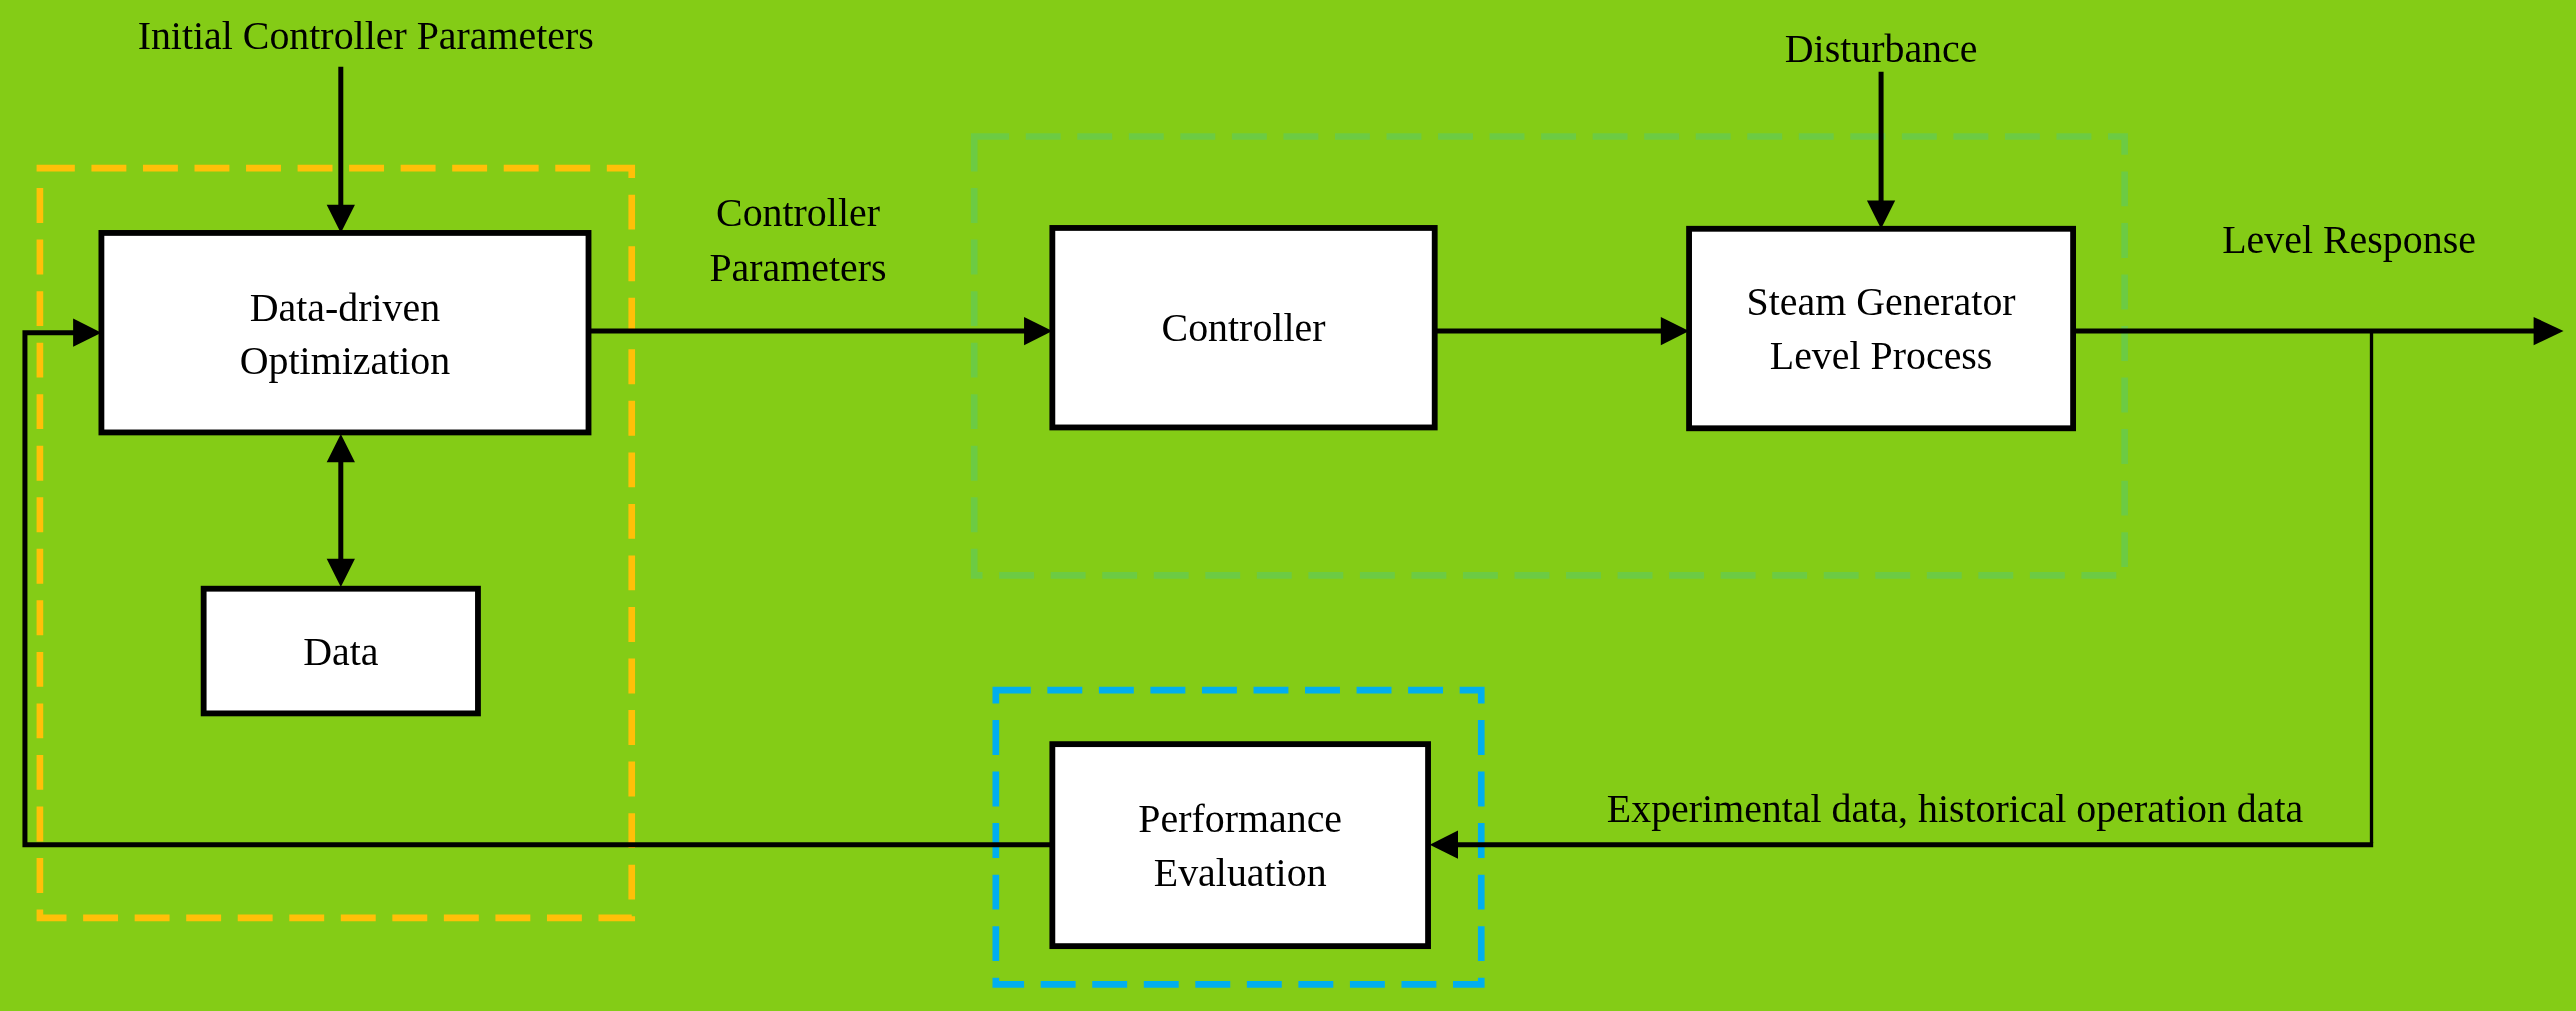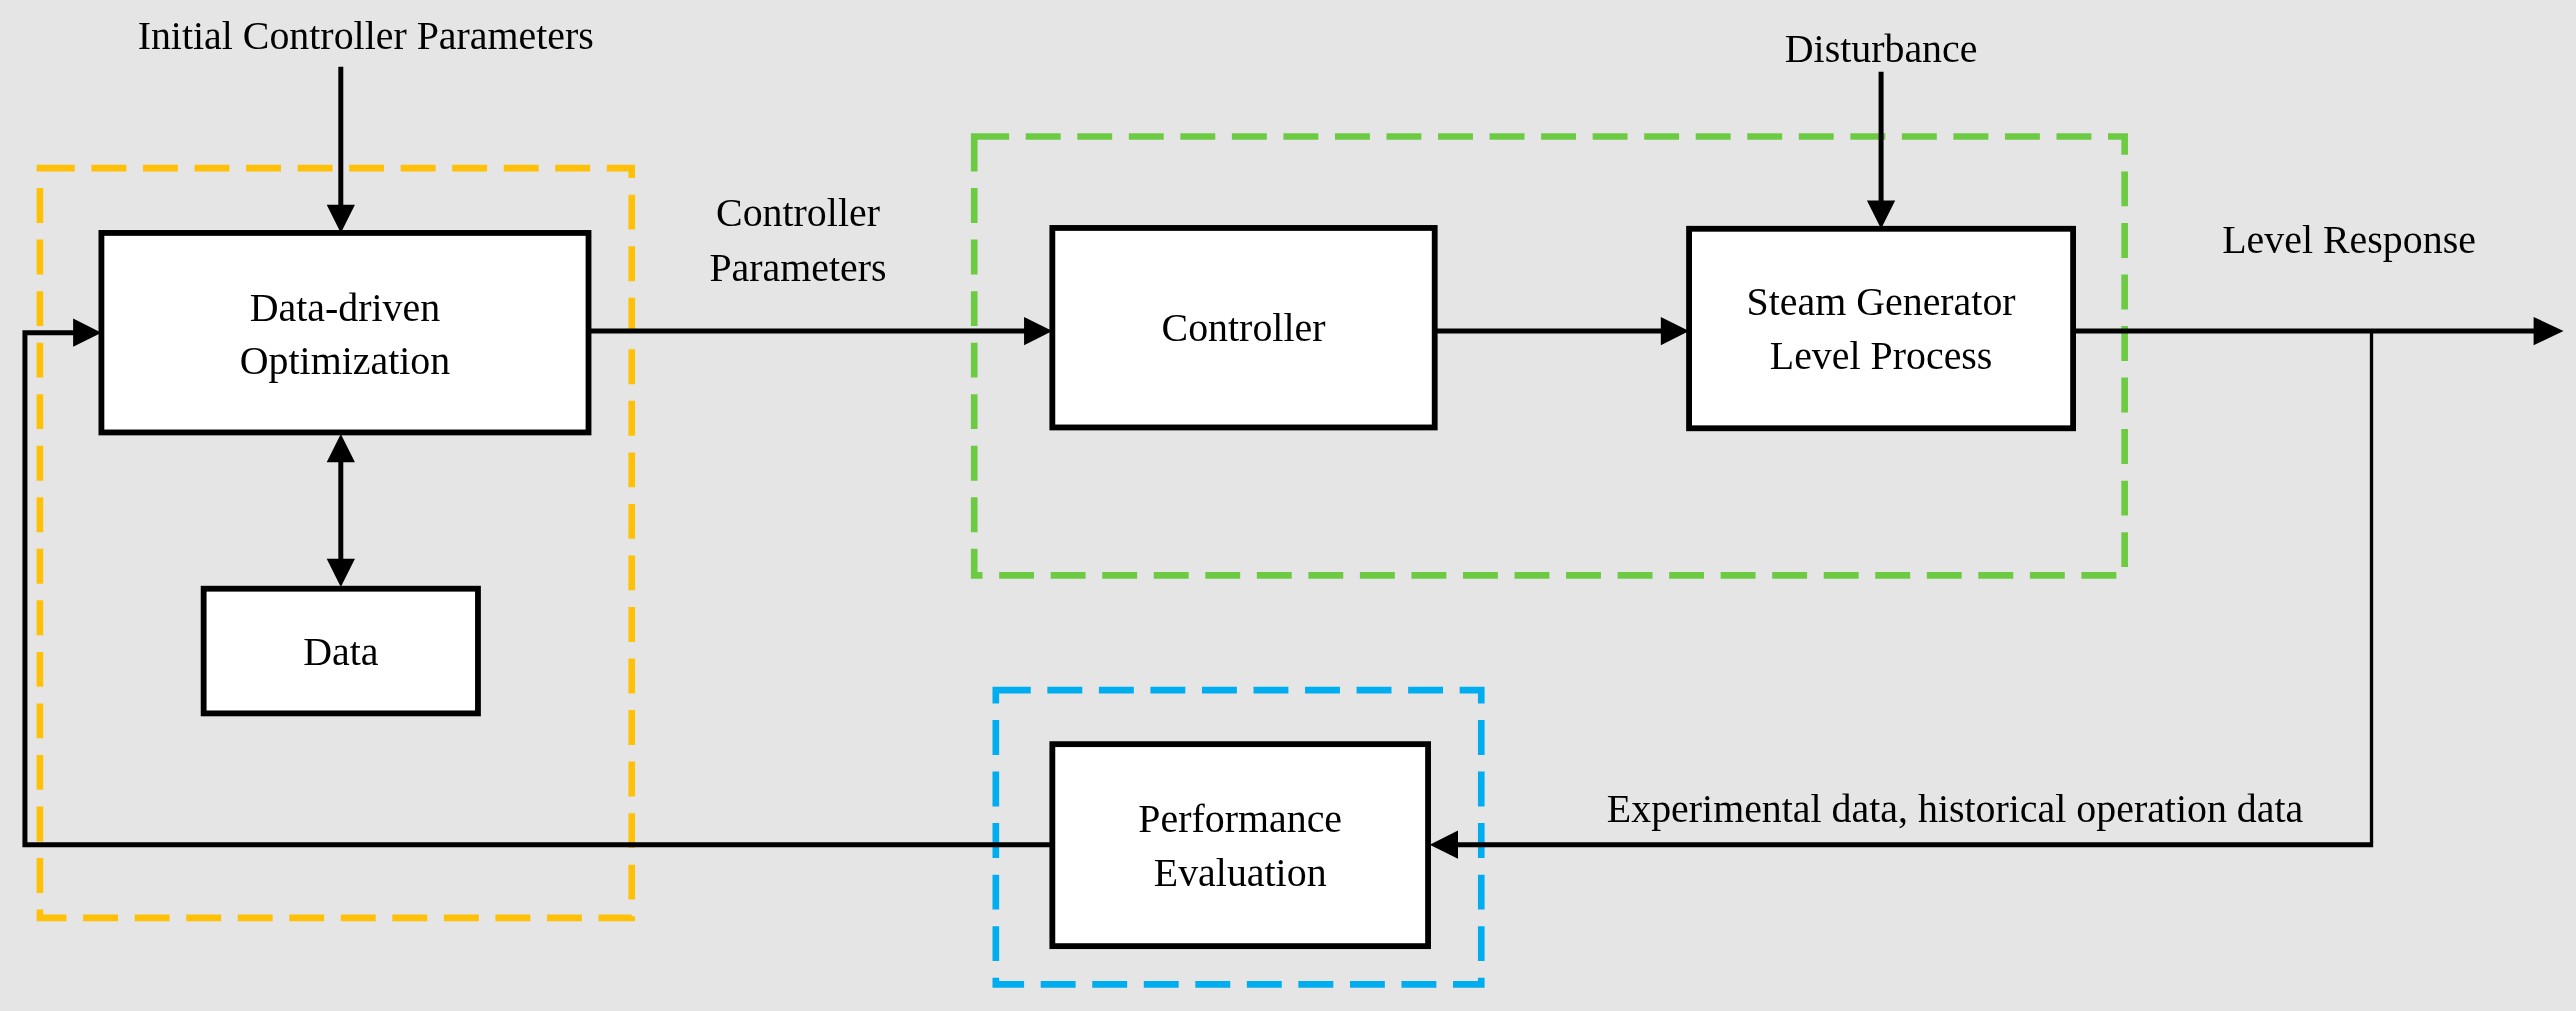--- a/index.html
+++ b/index.html
@@ -4,21 +4,21 @@
 <style>
   html, body {
     margin: 0;
     padding: 0;
     background: #ffffff;
   }
   .diagram-wrap {
     position: relative;
     width: 2576px;
     height: 1012px;
-    background: #e5e5e5;
+    background: #84cc16;
     overflow: hidden;
   }
   svg text {
     font-family: "Liberation Serif", "DejaVu Serif", serif;
     font-size: 48px;
     fill: #000000;
   }
   .node-box {
     fill: #ffffff;
     stroke: #000000;

